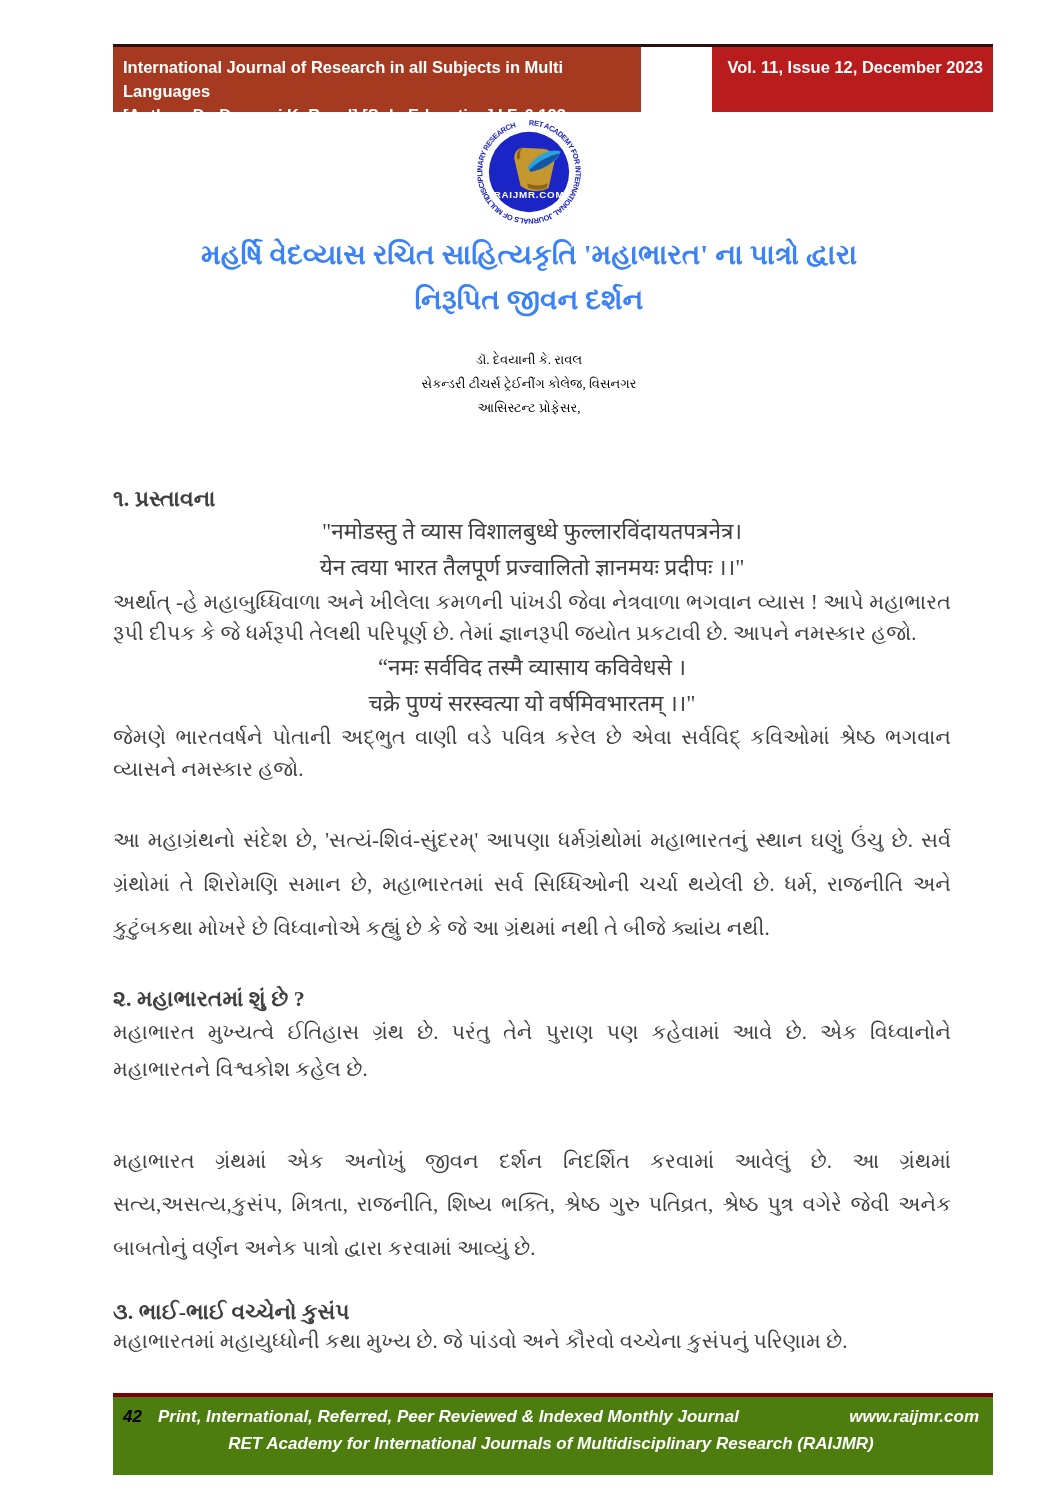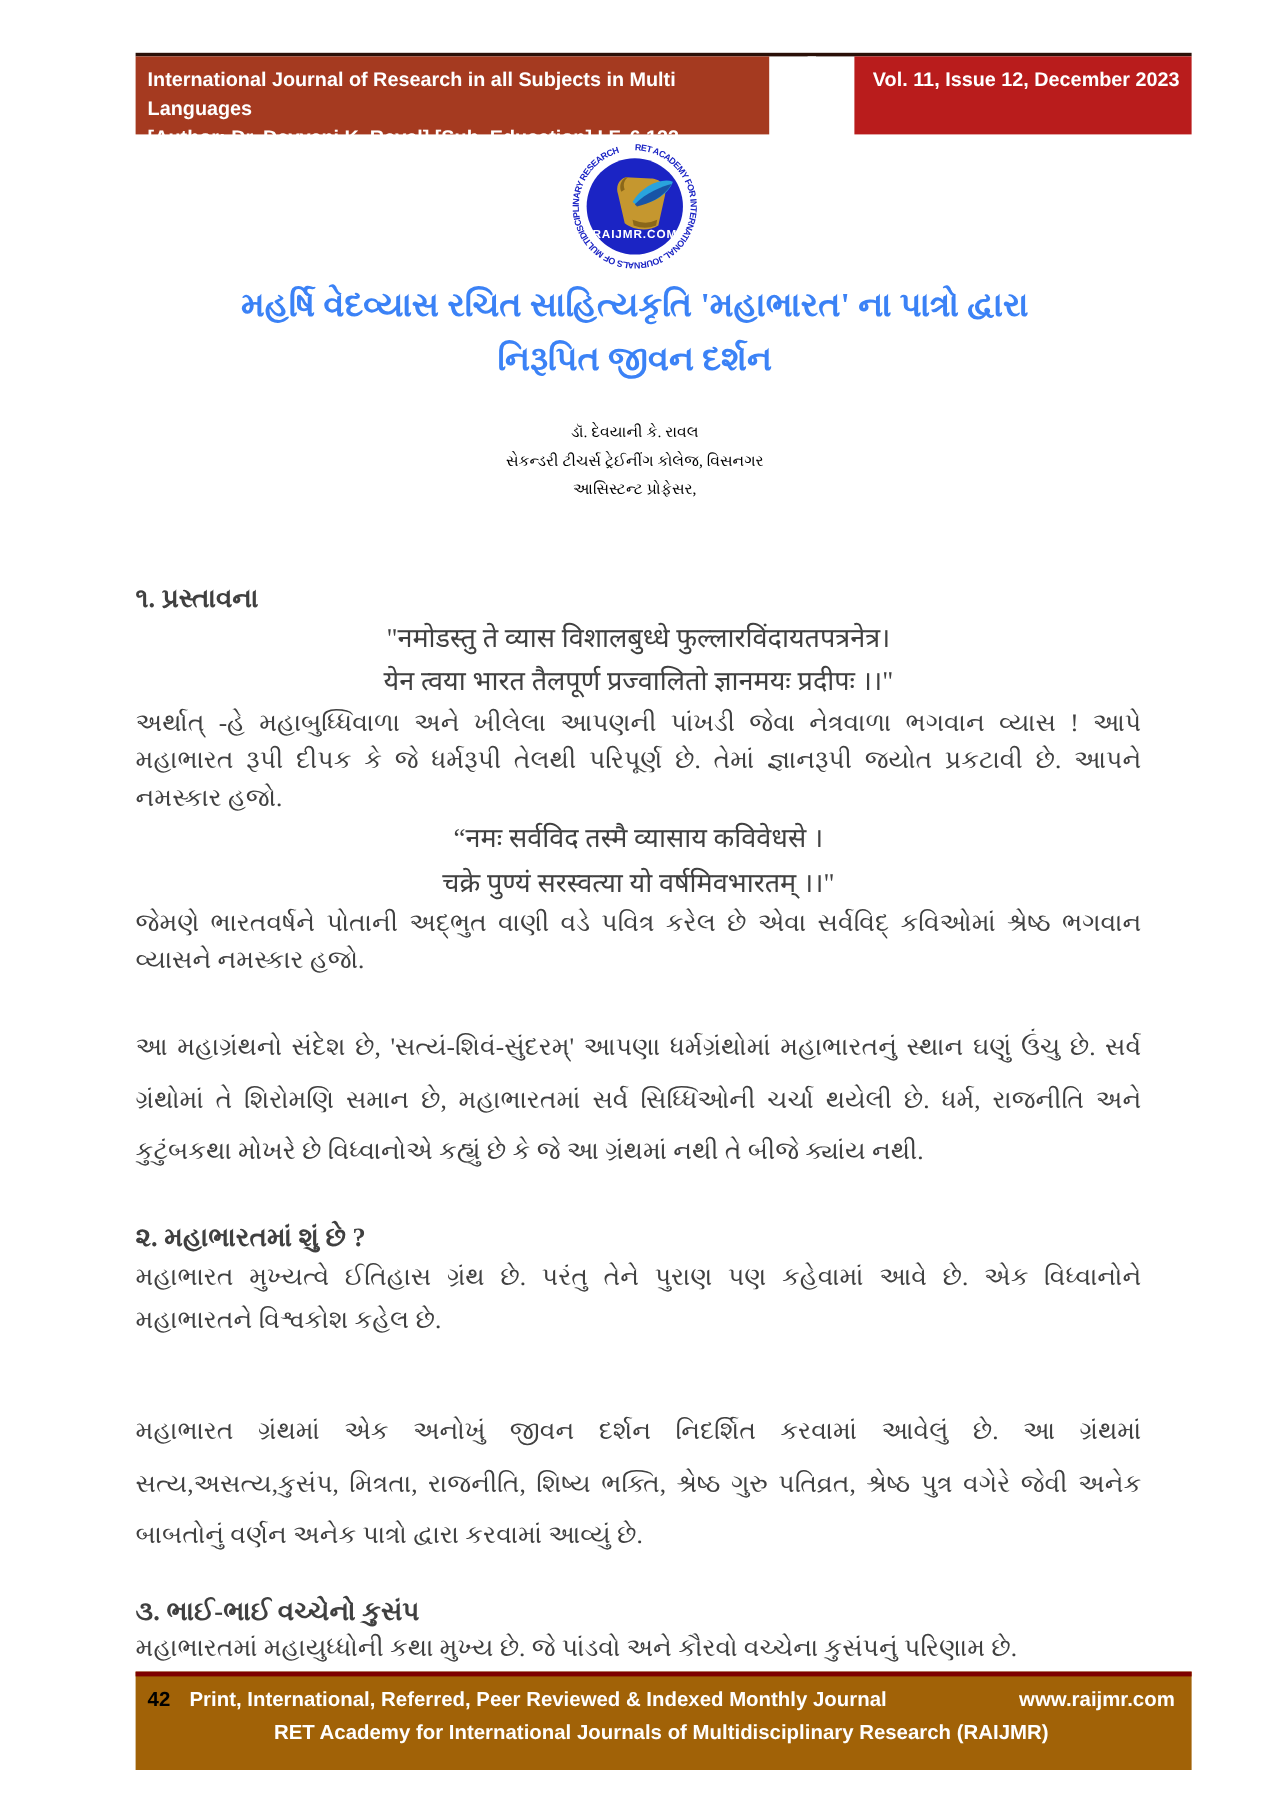--- a/index.html
+++ b/index.html
@@ -63,25 +63,26 @@
     font-size: 21px; color: #404040;
   }
   .sec-heading { font-weight: bold; font-size: 22px; line-height: 1.35; }
   .verse { text-align: center; font-size: 22.5px; line-height: 1.62; }
   .para { text-align: justify; line-height: 1.5; }
   .para.wide { line-height: 2.08; } .gap-md { height: 26px; } .gap-lg { height: 34px; }
   
   .footer {
     position: absolute; left: 113px; top: 1393px;
     width: 880px; height: 82px;
-    background: #a16207;
+    background: #4d7c0f;
     border-top: 4px solid #7e0000;
     font-family: "Liberation Sans", sans-serif;
     font-weight: bold; color: #fff; font-size: 17px;
     padding: 7px 14px 0 10px;
+    font-style: italic;
   }
   .footer-line1 { display: flex; align-items: baseline; line-height: 1.5; }
   .footer-pageno { color: #000; margin-right: 16px; }
   .footer-site { margin-left: auto; color: #fff; text-decoration: none; }
   .footer-line2 { text-align: center; line-height: 1.7; }
   
   .ring-text { font-family: "Liberation Sans", sans-serif; font-size: 8px; font-weight: bold; fill: #1b24c4; letter-spacing: .4px; }
   .center-text { font-family: "Liberation Sans", sans-serif; font-size: 10.5px; font-weight: bold; fill: #ffffff; letter-spacing: .8px; }
 </style>
 </head>
@@ -133,21 +134,21 @@
     <div>આસિસ્ટન્ટ પ્રોફેસર,</div>
   </div>
 
   <div class="body-area">
 
     <div class="sec-heading">૧. પ્રસ્તાવના</div>
     <div class="verse">
       <div>"नमोडस्तु ते व्यास विशालबुध्धे फुल्लारविंदायतपत्रनेत्र।</div>
       <div>येन त्वया भारत तैलपूर्ण प्रज्वालितो ज्ञानमयः प्रदीपः ।।"</div>
     </div>
-    <div class="para">અર્થાત્ -હે મહાબુધ્ધિવાળા અને ખીલેલા આપણની પાંખડી જેવા નેત્રવાળા ભગવાન વ્યાસ ! આપે મહાભારત રૂપી દીપક કે જે ધર્મરૂપી તેલથી પરિપૂર્ણ છે. તેમાં જ્ઞાનરૂપી જયોત પ્રકટાવી છે. આપને નમસ્કાર હજો.</div>
+    <div class="para">અર્થાત્ -હે મહાબુધ્ધિવાળા અને ખીલેલા કમળની પાંખડી જેવા નેત્રવાળા ભગવાન વ્યાસ ! આપે મહાભારત રૂપી દીપક કે જે ધર્મરૂપી તેલથી પરિપૂર્ણ છે. તેમાં જ્ઞાનરૂપી જયોત પ્રકટાવી છે. આપને નમસ્કાર હજો.</div>
     <div class="verse">
       <div>“नमः सर्वविद तस्मै व्यासाय कविवेधसे ।</div>
       <div>चक्रे पुण्यं सरस्वत्या यो वर्षमिवभारतम् ।।"</div>
     </div>
     <div class="para">જેમણે ભારતવર્ષને પોતાની અદ્ભુત વાણી વડે પવિત્ર કરેલ છે એવા સર્વવિદ્ કવિઓમાં શ્રેષ્ઠ ભગવાન વ્યાસને નમસ્કાર હજો.</div>
 
     <div class="gap-lg"></div>
     <div class="para wide">આ મહાગ્રંથનો સંદેશ છે, 'સત્યં-શિવં-સુંદરમ્' આપણા ધર્મગ્રંથોમાં મહાભારતનું સ્થાન ઘણું ઉંચુ છે. સર્વ ગ્રંથોમાં તે શિરોમણિ સમાન છે, મહાભારતમાં સર્વ સિધ્ધિઓની ચર્ચા થયેલી છે. ધર્મ, રાજનીતિ અને કુટુંબકથા મોખરે છે વિધ્વાનોએ કહ્યું છે કે જે આ ગ્રંથમાં નથી તે બીજે ક્યાંય નથી.</div>
 
     <div class="gap-lg"></div>

